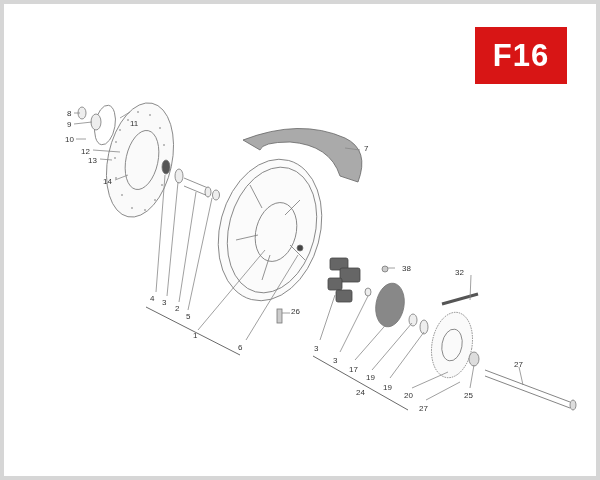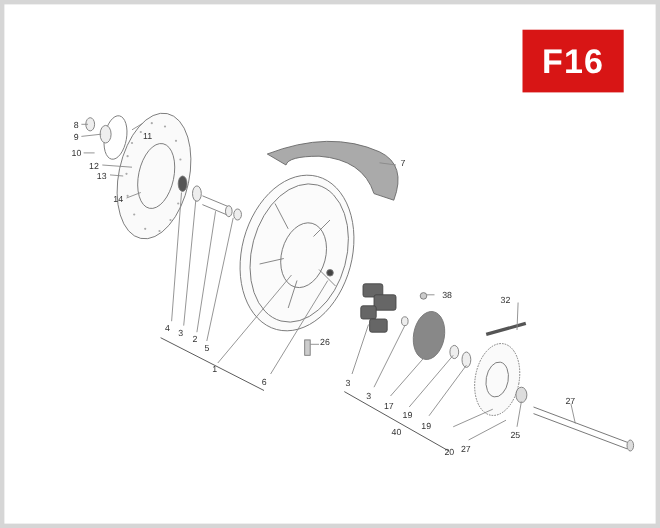--- a/index.html
+++ b/index.html
@@ -112,21 +112,21 @@
   <span class="lbl" style="left:65px;top:136px">10</span>
   <span class="lbl" style="left:130px;top:120px">11</span>
   <span class="lbl" style="left:81px;top:148px">12</span>
   <span class="lbl" style="left:88px;top:157px">13</span>
   <span class="lbl" style="left:103px;top:178px">14</span>
   <span class="lbl" style="left:314px;top:345px">3</span>
   <span class="lbl" style="left:333px;top:357px">3</span>
   <span class="lbl" style="left:349px;top:366px">17</span>
   <span class="lbl" style="left:366px;top:374px">19</span>
   <span class="lbl" style="left:383px;top:384px">19</span>
-  <span class="lbl" style="left:404px;top:408px">20</span>
-  <span class="lbl" style="left:356px;top:389px">40</span>
+  <span class="lbl" style="left:404px;top:392px">20</span>
+  <span class="lbl" style="left:356px;top:389px">24</span>
   <span class="lbl" style="left:419px;top:405px">27</span>
   <span class="lbl" style="left:402px;top:265px">38</span>
   <span class="lbl" style="left:455px;top:269px">32</span>
   <span class="lbl" style="left:464px;top:392px">25</span>
   <span class="lbl" style="left:291px;top:308px">26</span>
   <span class="lbl" style="left:514px;top:361px">27</span>
 </div>
 
 </body></html>

